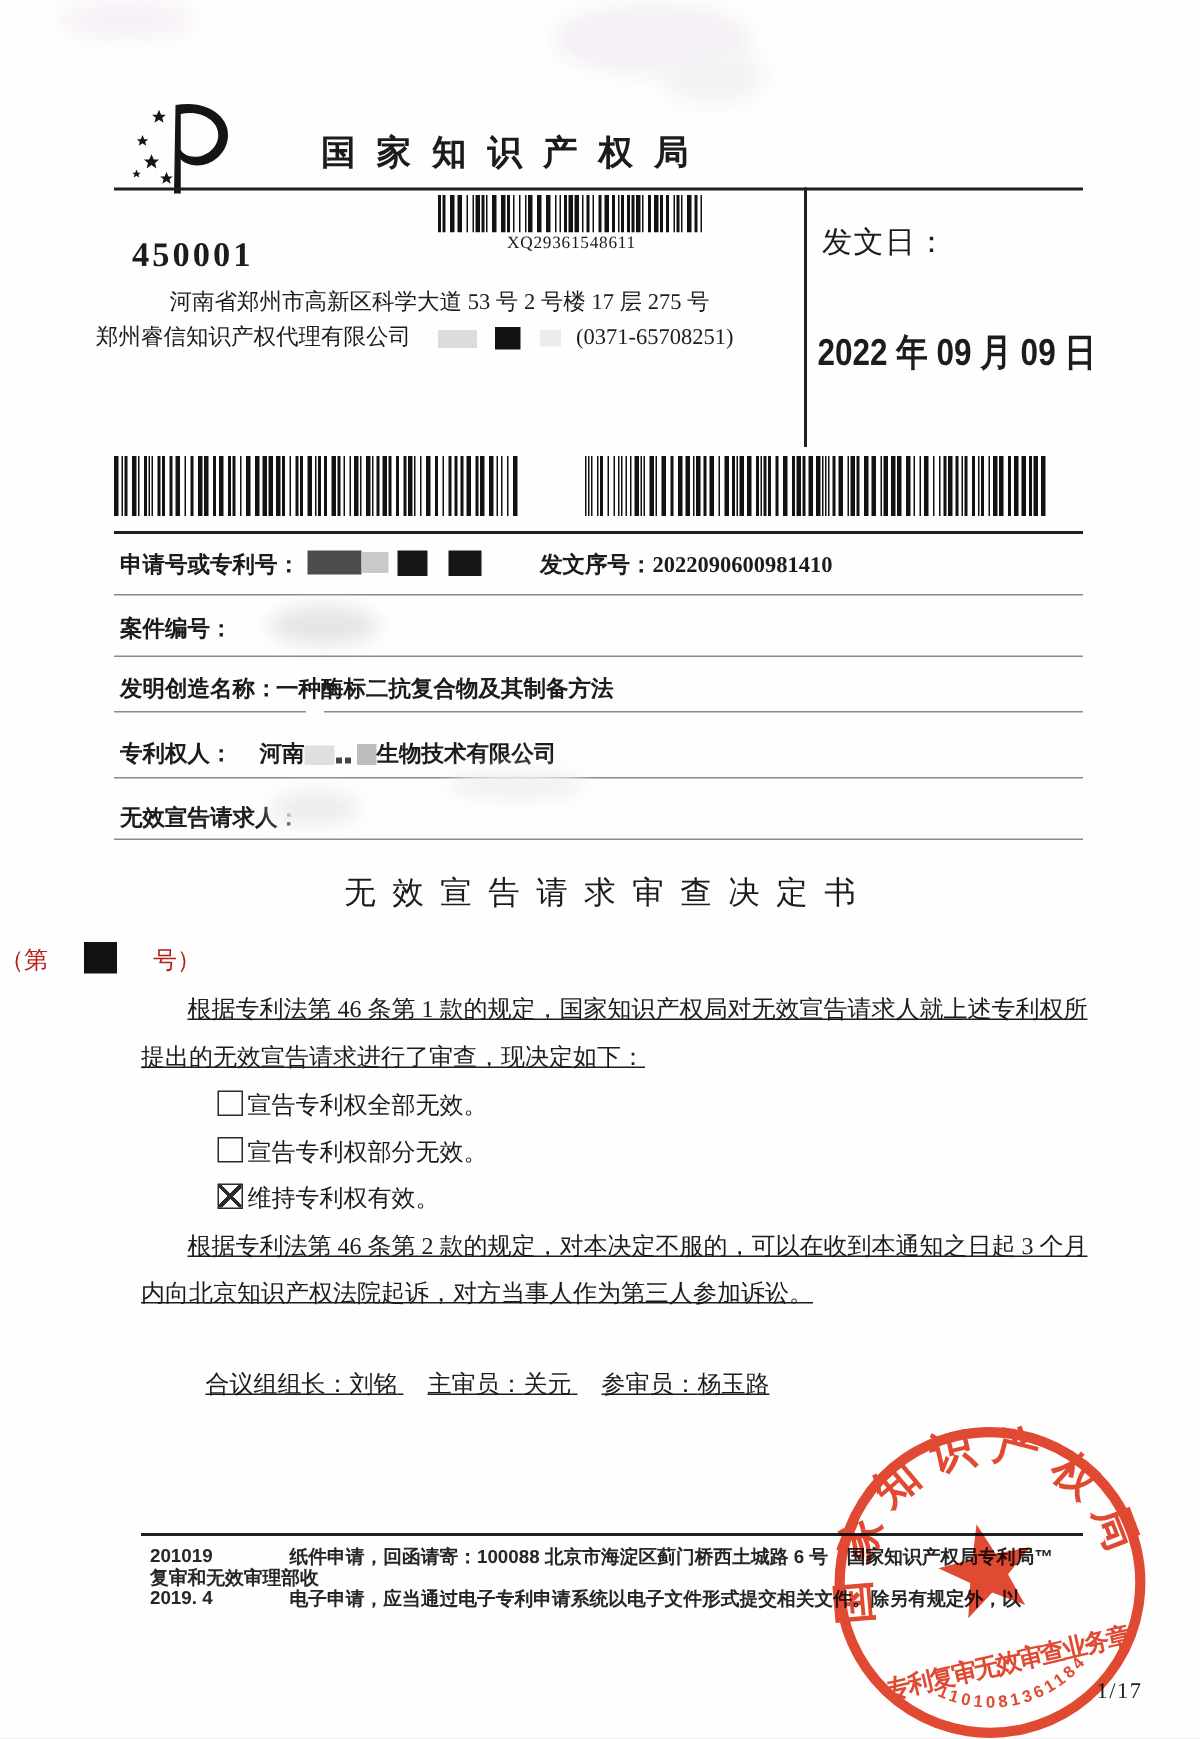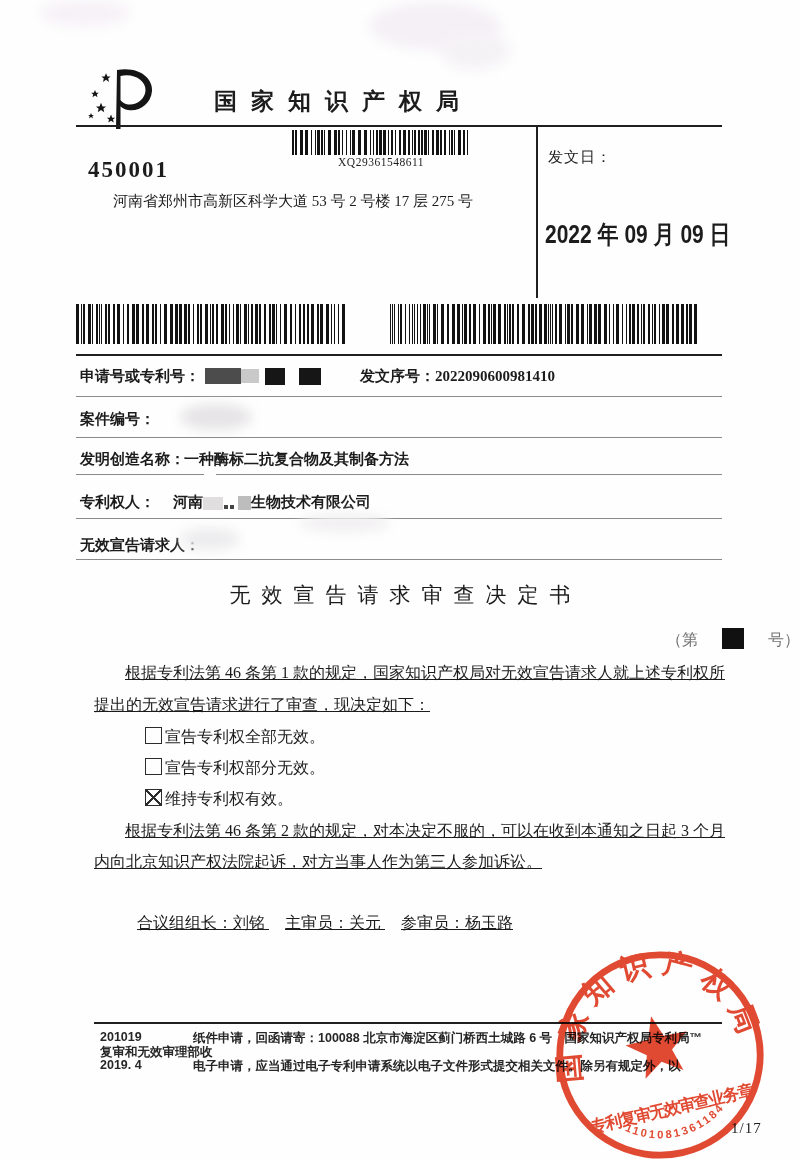--- a/index.html
+++ b/index.html
@@ -6,34 +6,34 @@
   .page{position:relative;width:800px;height:1159px;margin:0 auto;background:#fefefe;
         overflow:hidden;font-family:"Liberation Serif",serif;color:#1c1c1c;}
   .abs{position:absolute;}
   .smudge{position:absolute;border-radius:50%;filter:blur(6px);}
   .rule{position:absolute;background:#1f1f1f;}
   .rule.thin{background:#8a8a8a;}
   
   .agency{font-size:23px;font-weight:700;letter-spacing:14px;white-space:nowrap;}
   .postal{font-size:23px;font-weight:700;letter-spacing:2px;}
   .addr{font-size:15px;white-space:nowrap;}
-  .issue-label{font-size:15px;letter-spacing:1px;}
+  .issue-label{font-size:20px;letter-spacing:1px;}
   .issue-date{font-size:25px;font-weight:700;font-family:"Liberation Sans",sans-serif;
               transform:scaleX(.84);transform-origin:left center;white-space:nowrap;}
   
   .barcode{position:absolute;overflow:hidden;}
   .barcode i{position:absolute;top:0;bottom:0;background:#121212;}
   .bc-label{font-size:11.5px;letter-spacing:.5px;}
   
   .flabel{font-size:15px;font-weight:700;white-space:nowrap;}
   .fvalue{font-size:15px;font-weight:700;white-space:nowrap;}
   .blk{display:inline-block;vertical-align:middle;}
   
   .doc-title{font-size:21px;font-weight:400;letter-spacing:11px;text-indent:11px;text-align:center;width:100%;}
-  .doc-number{font-size:16px;color:#737373;text-align:right;width:100%;}
+  .doc-number{font-size:16px;color:#b91c1c;text-align:left;width:100%;}
   .body-line{font-size:16px;white-space:nowrap;text-decoration:underline;}
   .opt{font-size:16px;white-space:nowrap;}
   .checkbox{display:inline-block;width:15px;height:15px;border:1.6px solid #2b2b2b;
             vertical-align:-2px;margin-right:3px;background:#fefefe;}
   .checkbox.checked{background-image:
       linear-gradient(45deg,transparent 44%,#2b2b2b 44%,#2b2b2b 56%,transparent 56%),
       linear-gradient(135deg,transparent 44%,#2b2b2b 44%,#2b2b2b 56%,transparent 56%);}
   .pages-underline{display:inline-block;border-bottom:1px solid #1c1c1c;padding:0 5px;}
   .dept{font-size:15.5px;letter-spacing:2.5px;white-space:nowrap;}
   
@@ -118,20 +118,27 @@
       <i style="left:162px;width:1px"></i>
       <i style="left:166px;width:3px"></i>
       <i style="left:171px;width:2px"></i>
       <i style="left:175px;width:1px"></i>
     </div>
   <div class="abs bc-label" style="left:292px;top:156px;width:178px;text-align:center;">XQ29361548611</div>
 
   <div class="abs postal" style="left:88px;top:157px;">450001</div>
   <div class="abs addr" style="left:113px;top:192px;">河南省郑州市高新区科学大道 53 号 2 号楼 17 层 275 号</div>
 
+  <div class="abs addr" style="left:64px;top:215px;">
+    <span>郑州睿信知识产权代理有限公司</span>
+    <span class="blk" style="width:26px;height:12px;background:#dcdcdc;margin-left:14px;"></span>
+    <span class="blk" style="width:17px;height:15px;background:#121212;margin-left:8px;"></span>
+    <span class="blk" style="width:14px;height:11px;background:#ececec;margin-left:10px;"></span>
+    <span style="margin-left:6px;">(0371-65708251)</span>
+  </div>
 
   <div class="abs issue-label" style="left:548px;top:148px;">发文日：</div>
   <div class="abs issue-date" style="left:545px;top:218px;">2022 年 09 月 09 日</div>
 
   <div class="barcode" style="left:76px;top:304px;width:272px;height:40px;">
       <i style="left:0px;width:3px"></i>
       <i style="left:5px;width:1px"></i>
       <i style="left:7px;width:2px"></i>
       <i style="left:12px;width:3px"></i>
       <i style="left:16px;width:1px"></i>

